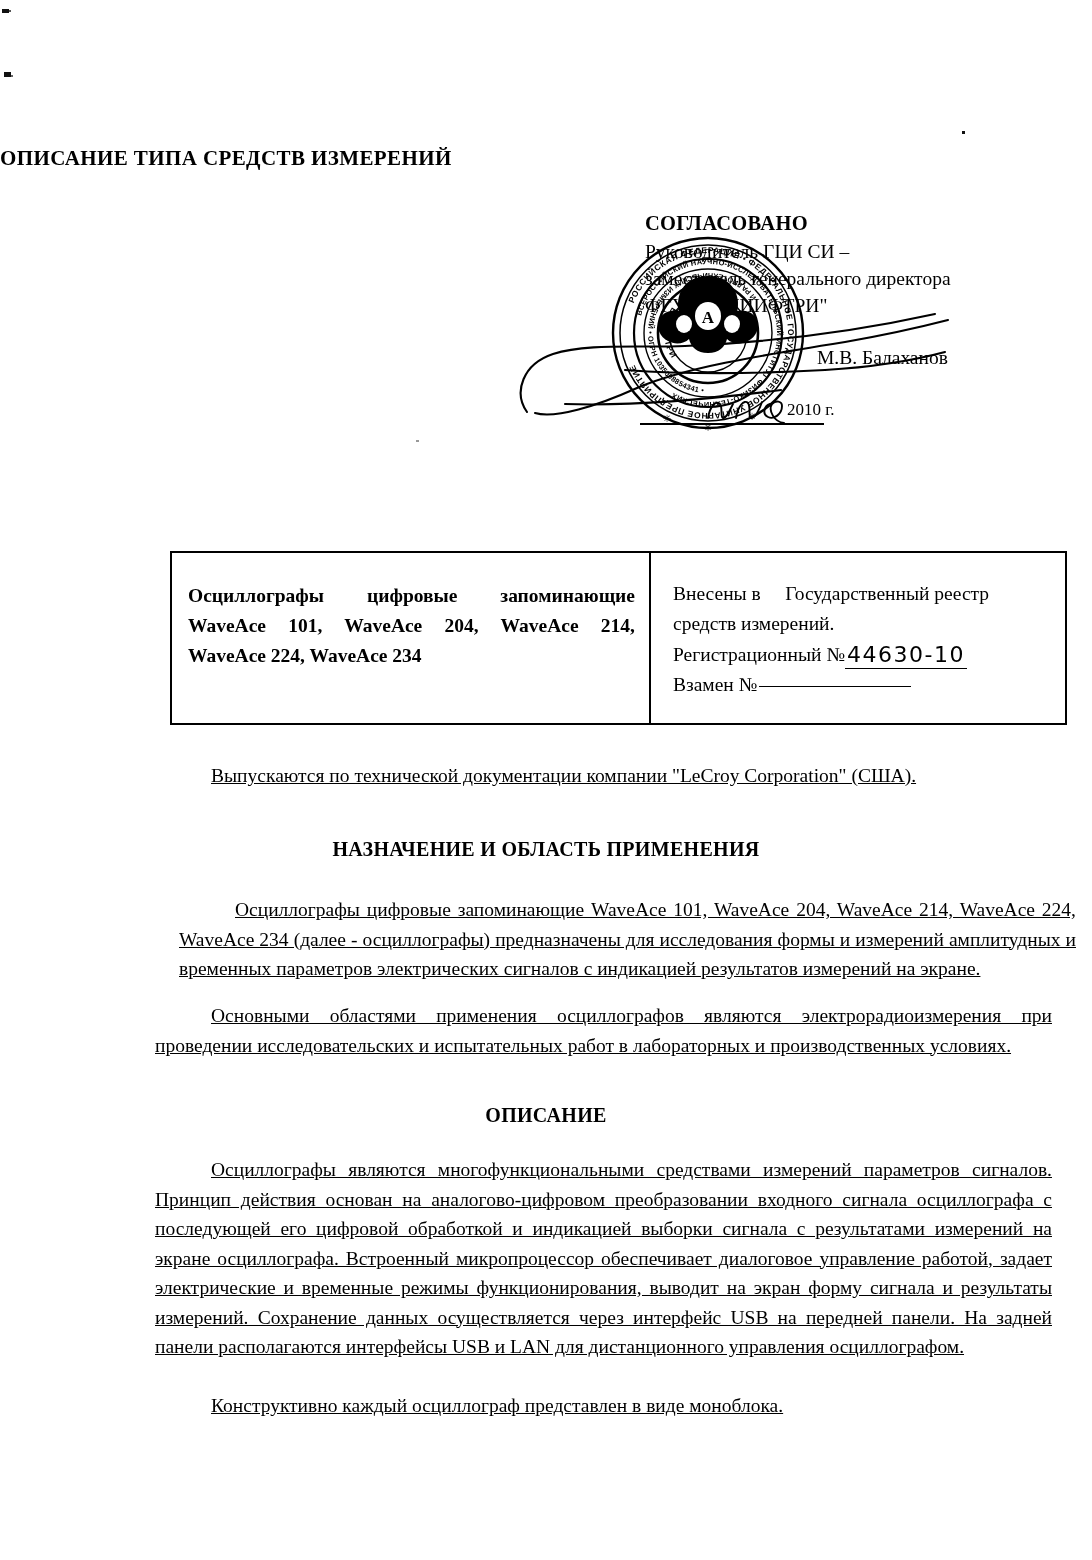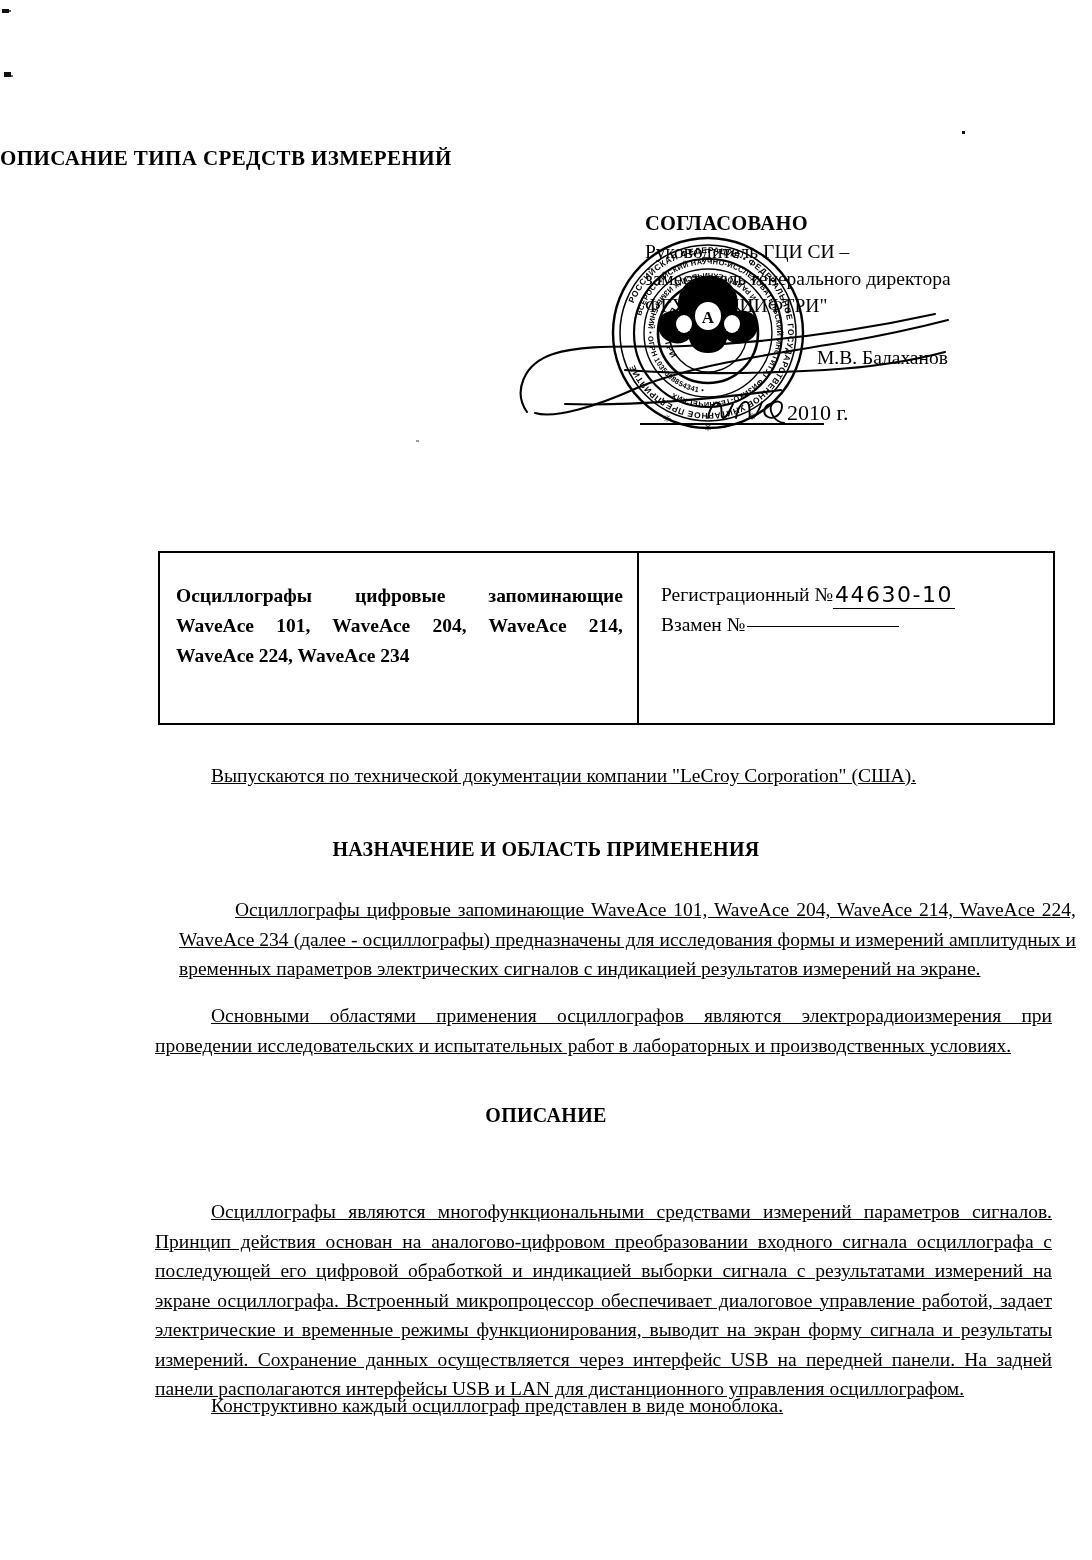--- a/index.html
+++ b/index.html
@@ -71,21 +71,21 @@
     font-size: 19.5px;
     white-space: nowrap;
   }
   #signature-name { margin-left: 172px; }
 
   #date-row {
     position: absolute;
     left: 645px;
     top: 400px;
     width: 420px;
-    font-size: 22px;
+    font-size: 17px;
     white-space: nowrap;
   }
   #date-year { margin-left: 142px; }
 
   #date-rule {
     position: absolute;
     left: 640px;
     top: 423px;
     width: 184px;
     height: 1.5px;
@@ -109,21 +109,21 @@
     left: 505px;
     top: 300px;
     width: 450px;
     height: 135px;
     pointer-events: none;
   }
 
   
   #registration-box {
     position: absolute;
-    left: 158px;
+    left: 170px;
     top: 551px;
     width: 897px;
     height: 174px;
     border: 2px solid #000;
     box-sizing: border-box;
     display: flex;
   }
   #reg-box-left {
     width: 479px;
     box-sizing: border-box;
@@ -190,21 +190,21 @@
     font-weight: bold;
     font-size: 20px;
     letter-spacing: 0.3px;
   }
 
   #par-manufacture     { top: 761px; }
   #heading-purpose     { top: 838px; }
   #par-purpose-1       { top: 895px; margin-left: 24px; }
   #par-purpose-2       { top: 1001px; }
   #heading-description { top: 1104px; }
-  #par-description     { top: 1197px; }
+  #par-description     { top: 1155px; }
   #par-monoblock       { top: 1391px; }
 </style>
 </head>
 <body>
 
 <div class="page">
 
   <div class="artifact" id="artifact-tl-bar"></div>
   <div class="artifact" id="artifact-tl-dot"></div>
   <div class="artifact" id="artifact-left-bar"></div>
@@ -317,20 +317,26 @@
 
   <div id="registration-box">
     <div id="reg-box-left">
       <div id="instrument-name">
         <span class="nm-line justified">Осциллографы цифровые запоминающие</span>
         <span class="nm-line justified">WaveAce 101, WaveAce 204, WaveAce 214,</span>
         <span class="nm-line">WaveAce 224, WaveAce 234</span>
       </div>
     </div>
     <div id="reg-box-right">
+      <div class="reg-line">
+        <span>Внесены в</span>
+        &nbsp;&nbsp;&nbsp;
+        <span>Государственный реестр</span>
+      </div>
+      <div class="reg-line">средств измерений.</div>
       <div class="reg-line" id="reg-registry-line">
         <span>Регистрационный №</span><span class="handwritten-number">44630-10</span>
       </div>
       <div class="reg-line">
         <span>Взамен №</span><span class="blank-rule"></span>
       </div>
     </div>
   </div>
 
   <div class="body-par" id="par-manufacture">Выпускаются по технической документации компании "LeCroy Corporation" (США).</div>

